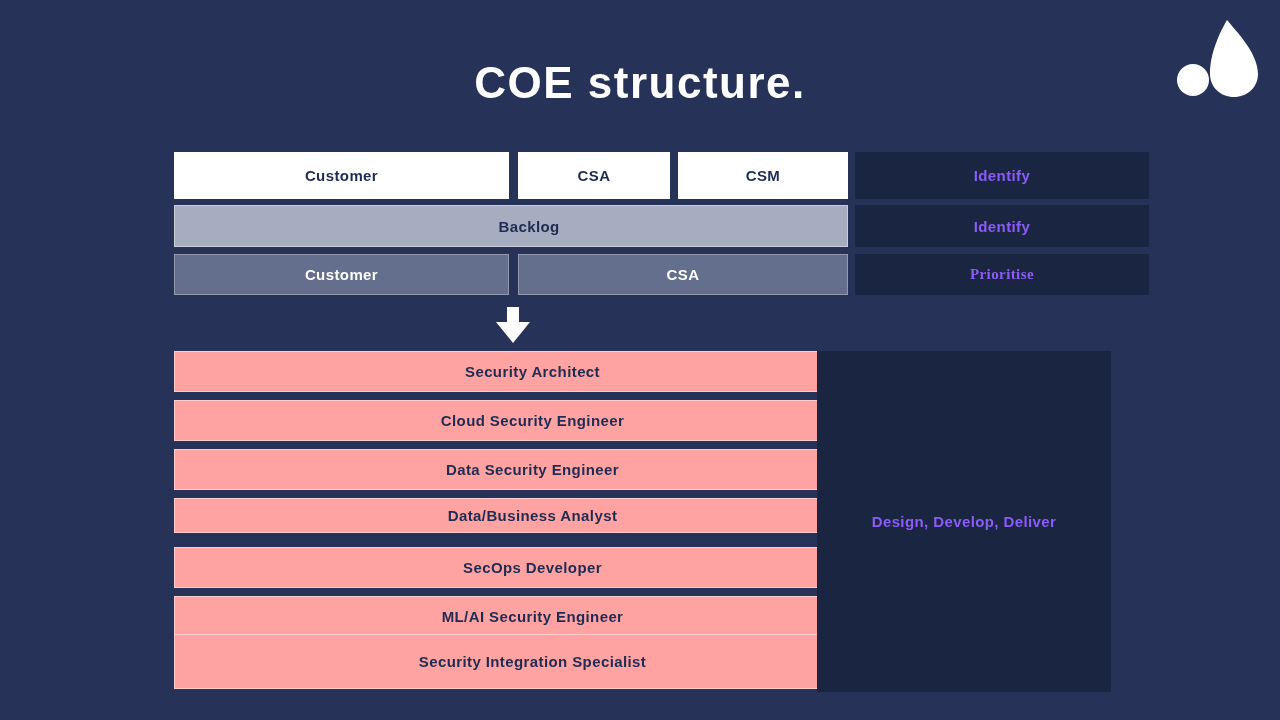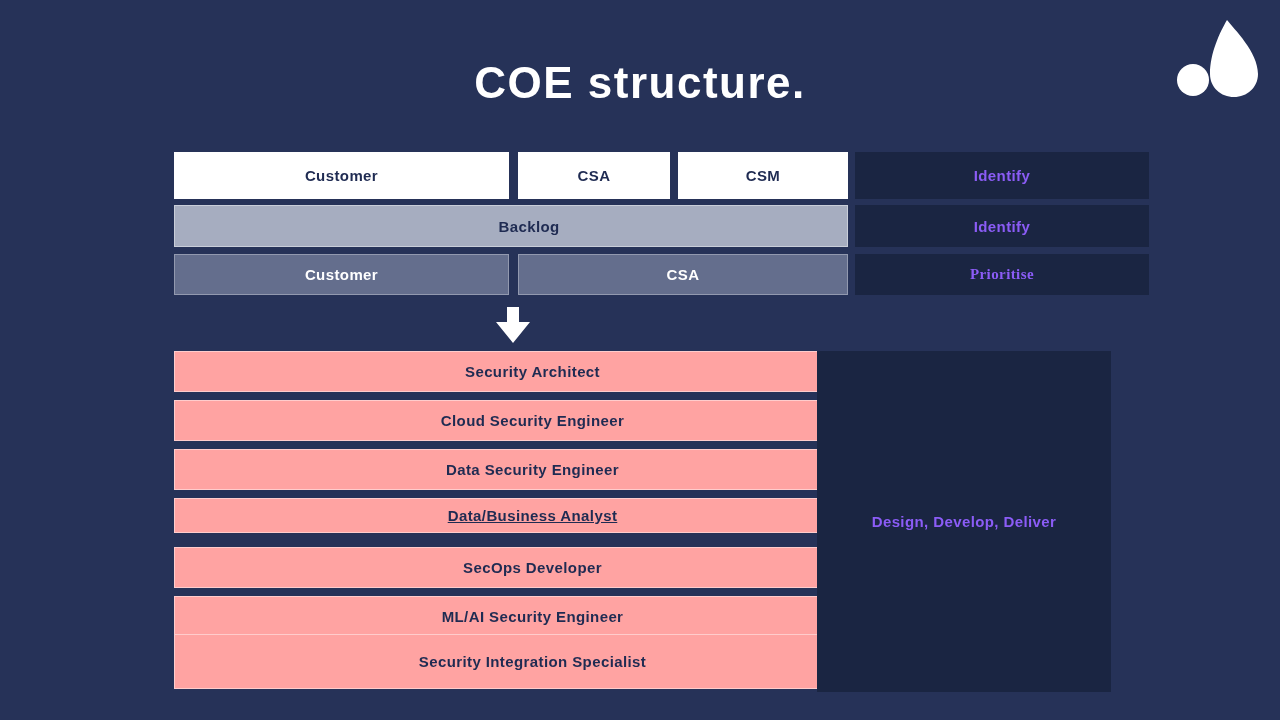--- a/index.html
+++ b/index.html
@@ -95,21 +95,21 @@
 
 <div class="box box-pink" style="left:174px; top:351px; width:674px; height:41px;">
   <span>Security Architect</span>
 </div>
 <div class="box box-pink" style="left:174px; top:400px; width:674px; height:41px;">
   <span>Cloud Security Engineer</span>
 </div>
 <div class="box box-pink" style="left:174px; top:449px; width:674px; height:41px;">
   <span>Data Security Engineer</span>
 </div>
-<div class="box box-pink" style="left:174px; top:498px; width:674px; height:35px;text-decoration:underline;">
+<div class="box box-pink" style="left:174px; top:498px; width:674px; height:35px;">
   <span>Data/Business Analyst</span>
 </div>
 <div class="box box-pink" style="left:174px; top:547px; width:674px; height:41px;">
   <span>SecOps Developer</span>
 </div>
 <div class="box box-pink" style="left:174px; top:596px; width:674px; height:41px;">
   <span>ML/AI Security Engineer</span>
 </div>
 <div class="box box-pink" style="left:174px; top:634px; width:674px; height:55px;">
   <span>Security Integration Specialist</span>

